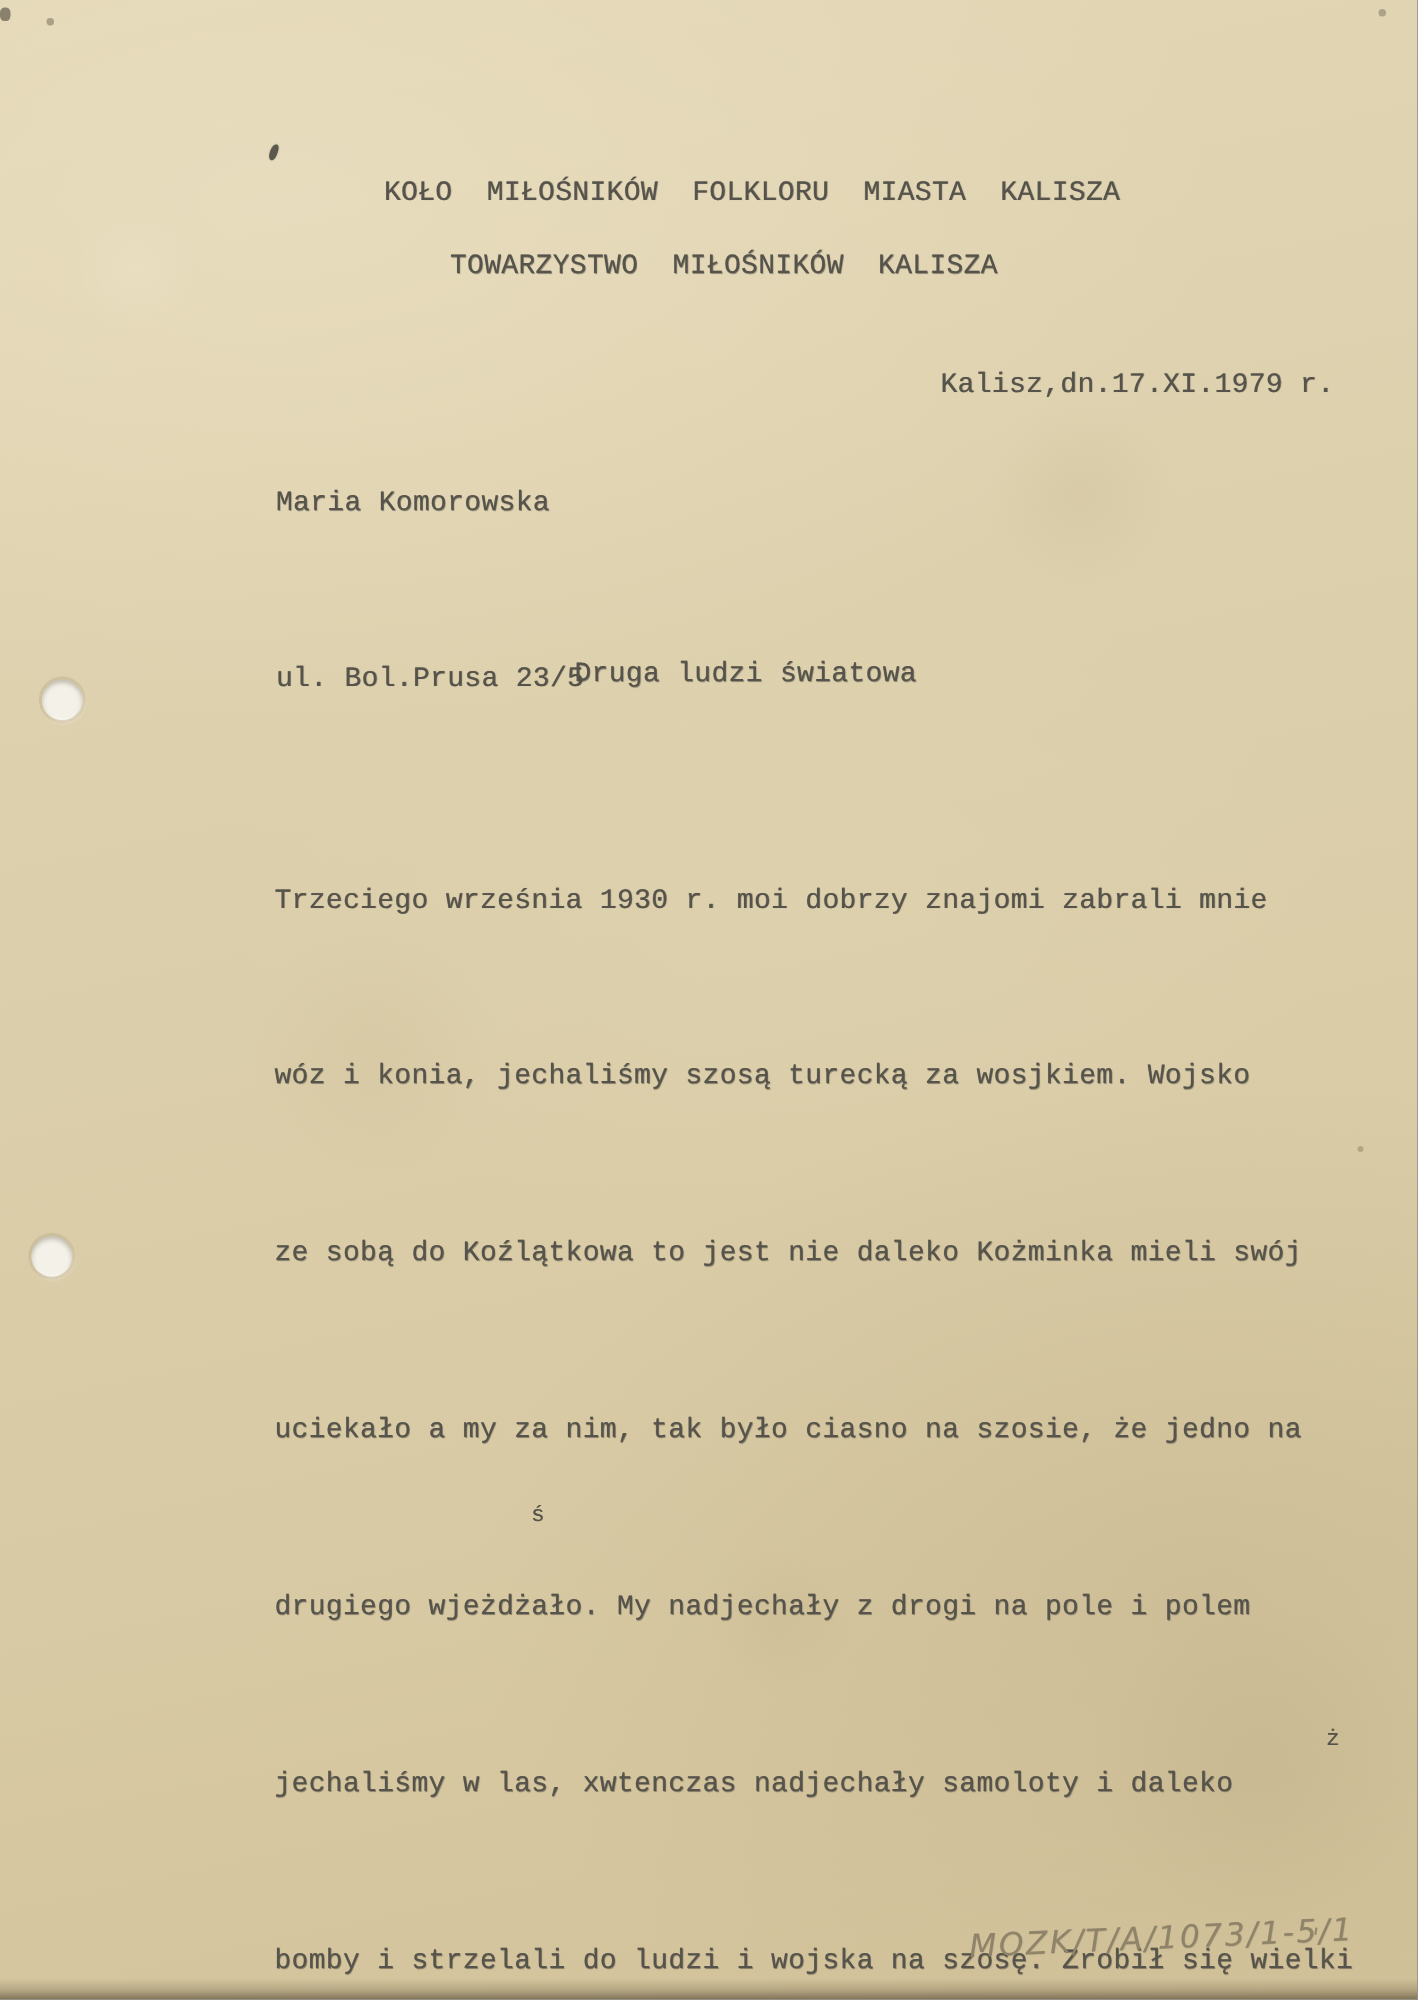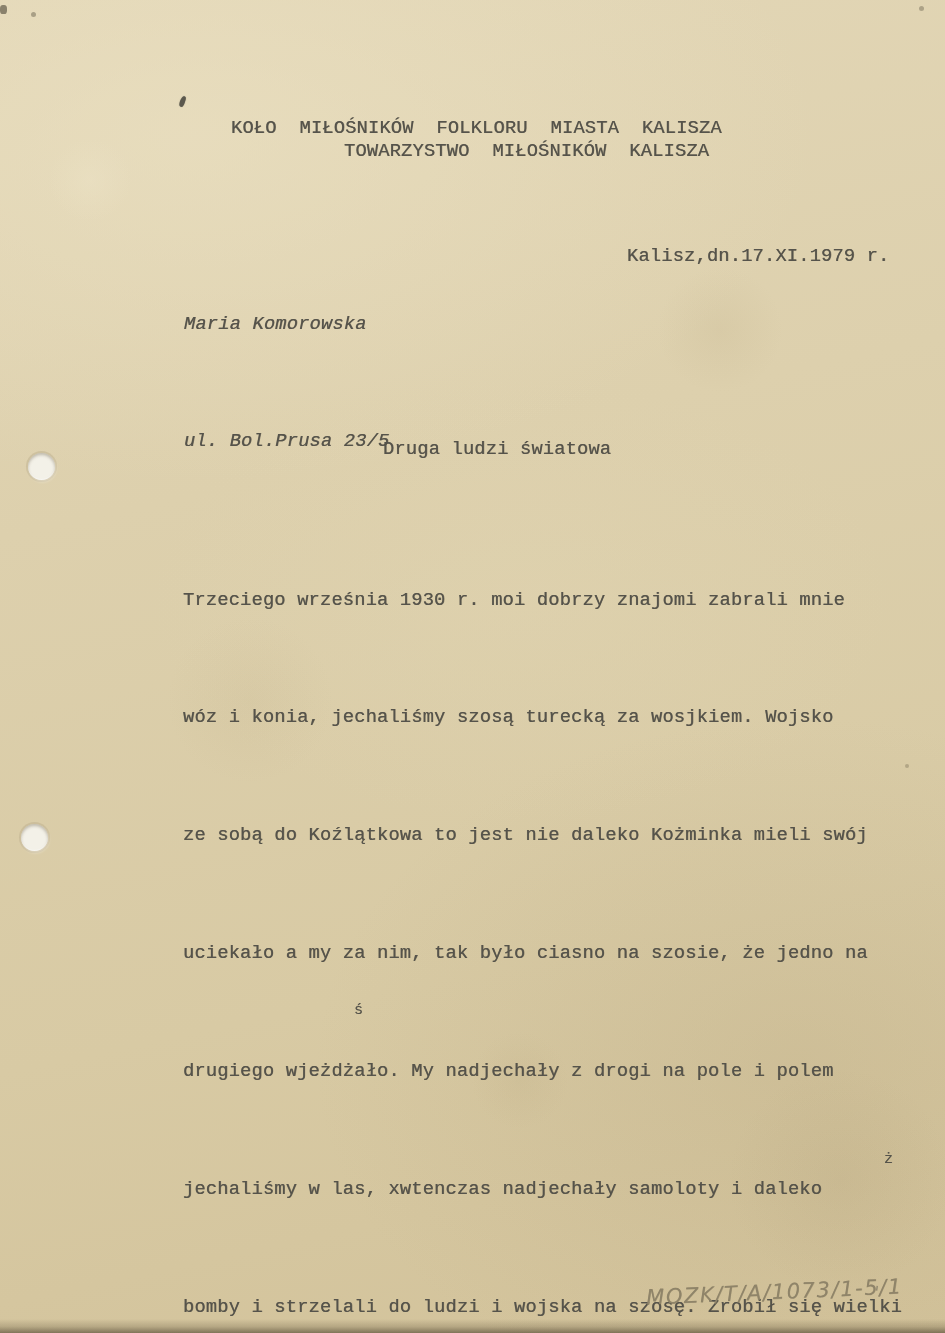--- a/index.html
+++ b/index.html
@@ -37,23 +37,23 @@
     pointer-events: none;
   }
   .tw {
     position: absolute;
     white-space: pre;
     font-size: 18.7px;
     letter-spacing: 0.2px;
     line-height: 39.3px;
     text-shadow: 0.4px 0.4px 0.5px rgba(72,69,58,0.55), -0.2px 0 0.3px rgba(72,69,58,0.3);
   }
-  .header-line1 { left: 231px; top: 109px; text-align: center; }
-  .header-line2 { left: 300px; top: 132px; margin-left: 44px; }
-  .sender-block { left: 184px; top: 226px; font-style: italic; }
+  .header-line1 { left: 256px; top: 109px; text-align: center; }
+  .header-line2 { left: 300px; top: 158px; }
+  .sender-block { left: 184px; top: 237px; }
   .dateline     { left: 627px; top: 237px; text-align: right; }
   .doc-title    { left: 383px; top: 430px; }
   .body-block   { left: 183px; top: 502px; }
   .sup {
     position: absolute;
     font-size: 15px;
     line-height: 15px;
     letter-spacing: 0;
     text-shadow: 0.3px 0.3px 0.4px rgba(72,69,58,0.5);
   }

